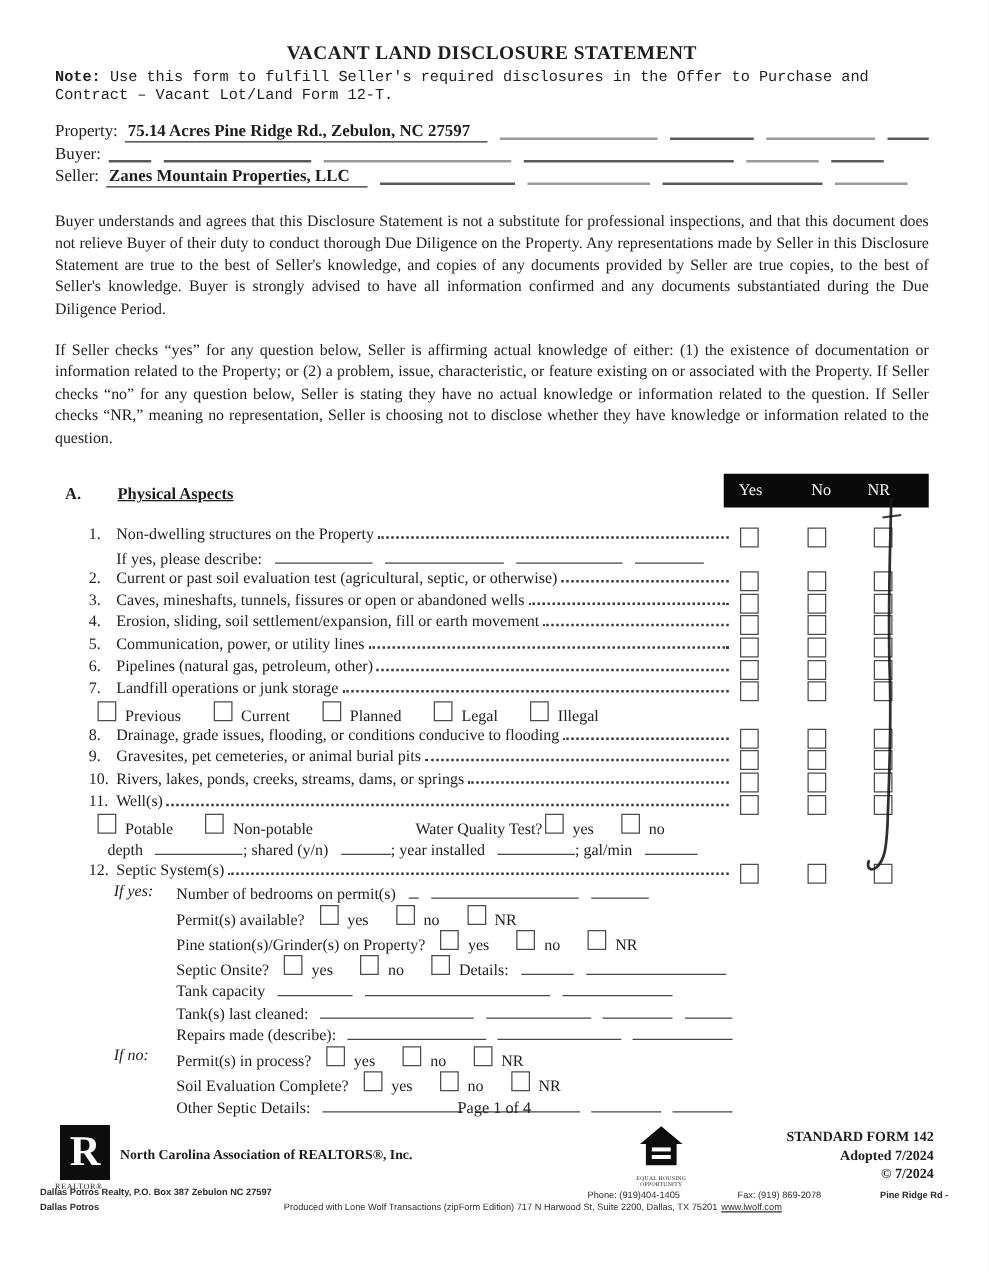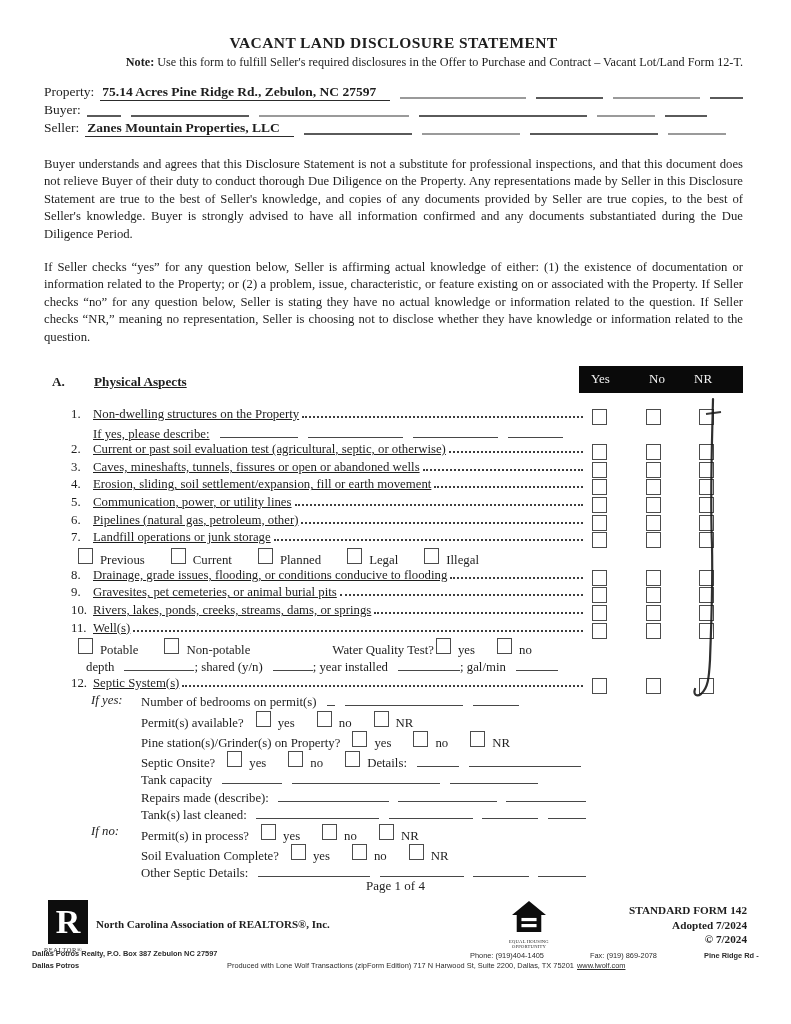--- a/index.html
+++ b/index.html
@@ -2,21 +2,21 @@
 <html><head>
 <meta charset="utf-8">
 <style>
   html,body{margin:0;padding:0;background:#e8e8e8;}
   .page{position:relative;width:791px;height:1024px;background:#ffffff;margin:0 auto;
         font-family:"Liberation Serif","DejaVu Serif",serif;color:#1e1e1e;overflow:hidden;}
   .content{position:absolute;left:44px;top:0;width:699px;}
 
   
   .title{margin-top:34px;text-align:center;font-size:15.5px;font-weight:bold;letter-spacing:.4px;}
-  .note{margin-top:3px;text-align:right;font-size:12.2px;}
+  .note{margin-top:3px;text-align:left;font-size:12.2px;font-family:Liberation Mono, monospace;}
   .note b{font-weight:bold;}
 
   
   .parties{margin-top:14px;font-size:13.5px;}
   .prow{display:flex;align-items:baseline;height:18px;white-space:nowrap;}
   .plabel{flex:none;margin-right:6px;}
   .pvalue{font-weight:bold;border-bottom:1.5px solid #2c2c2c;padding:0 14px 0 2px;}
   .seg{display:inline-block;height:2px;background:#5a5a5a;align-self:flex-end;margin-bottom:3px;}
   .seg.lt{background:#9a9a9a;height:1.6px;}
   .gap4{width:10px;display:inline-block;}
@@ -32,21 +32,21 @@
   .sec-title{position:absolute;left:50px;top:4px;font-weight:bold;text-decoration:underline;}
   .colbar{position:absolute;left:535px;top:-4px;width:164px;height:27px;background:#0a0a0a;}
   .colbar span{position:absolute;top:5px;color:#f2f2f2;font-size:13px;}
   .col-yes{left:12px;} .col-no{left:70px;} .col-nr{left:115px;}
 
   
   .checklist{margin-top:10px;font-size:12.8px;}
   .row{position:relative;min-height:17.6px;display:flex;align-items:baseline;
        padding-left:27px;padding-right:157px;white-space:nowrap;}
   .num{flex:none;width:22px;}
-  .itext{flex:none;text-decoration:underline;}
+  .itext{flex:none;}
   .leader{flex:1 1 auto;min-width:8px;border-bottom:2px dotted #3d3d3d;margin:0 3px 3px 3px;}
   .cb{position:absolute;width:13px;height:14px;border:1.3px solid #4c4c4c;top:2px;background:#fff;}
   .cb.c-yes{left:548px;} .cb.c-no{left:602px;} .cb.c-nr{left:655px;}
   .icb{display:inline-block;width:13px;height:14px;border:1.3px solid #4c4c4c;
        vertical-align:-2px;margin:0 7px 0 2px;background:#fff;}
   .bl{display:inline-block;border-bottom:1.4px solid #474747;height:12px;}
   .sub1{padding-left:49px;}   
   .sub2{padding-left:32px;}   
   .sub3{padding-left:42px;}   
   .sub4{padding-left:97px;}   
@@ -347,38 +347,38 @@
       <div class="row sub4">
         <span>Tank capacity</span>
         <span class="gap4"></span>
         <span class="bl" style="width:60px"></span>
           <span class="gap4"></span>
         <span class="bl" style="width:148px"></span>
           <span class="gap4"></span>
         <span class="bl" style="width:88px"></span>
       </div>
       <div class="row sub4">
+        <span>Tank(s) last cleaned:</span>
+        <span class="gap4"></span>
+        <span class="bl" style="width:128px"></span>
+          <span class="gap4"></span>
+        <span class="bl" style="width:88px"></span>
+          <span class="gap4"></span>
+        <span class="bl" style="width:58px"></span>
+          <span class="gap4"></span>
+        <span class="bl" style="width:40px"></span>
+      </div>
+      <div class="row sub4">
         <span>Repairs made (describe):</span>
         <span class="gap4"></span>
         <span class="bl" style="width:122px"></span>
           <span class="gap4"></span>
         <span class="bl" style="width:108px"></span>
           <span class="gap4"></span>
         <span class="bl" style="width:88px"></span>
-      </div>
-      <div class="row sub4">
-        <span>Tank(s) last cleaned:</span>
-        <span class="gap4"></span>
-        <span class="bl" style="width:128px"></span>
-          <span class="gap4"></span>
-        <span class="bl" style="width:88px"></span>
-          <span class="gap4"></span>
-        <span class="bl" style="width:58px"></span>
-          <span class="gap4"></span>
-        <span class="bl" style="width:40px"></span>
       </div>
       <div class="row sub4">
         <span class="iflab">If no:</span>
         <span>Permit(s) in process?</span>
         <span class="gap4"></span>
         <span class="icb"></span>
         <span class="yn">yes</span>
         <span class="icb"></span>
         <span class="yn">no</span>
         <span class="icb"></span>

